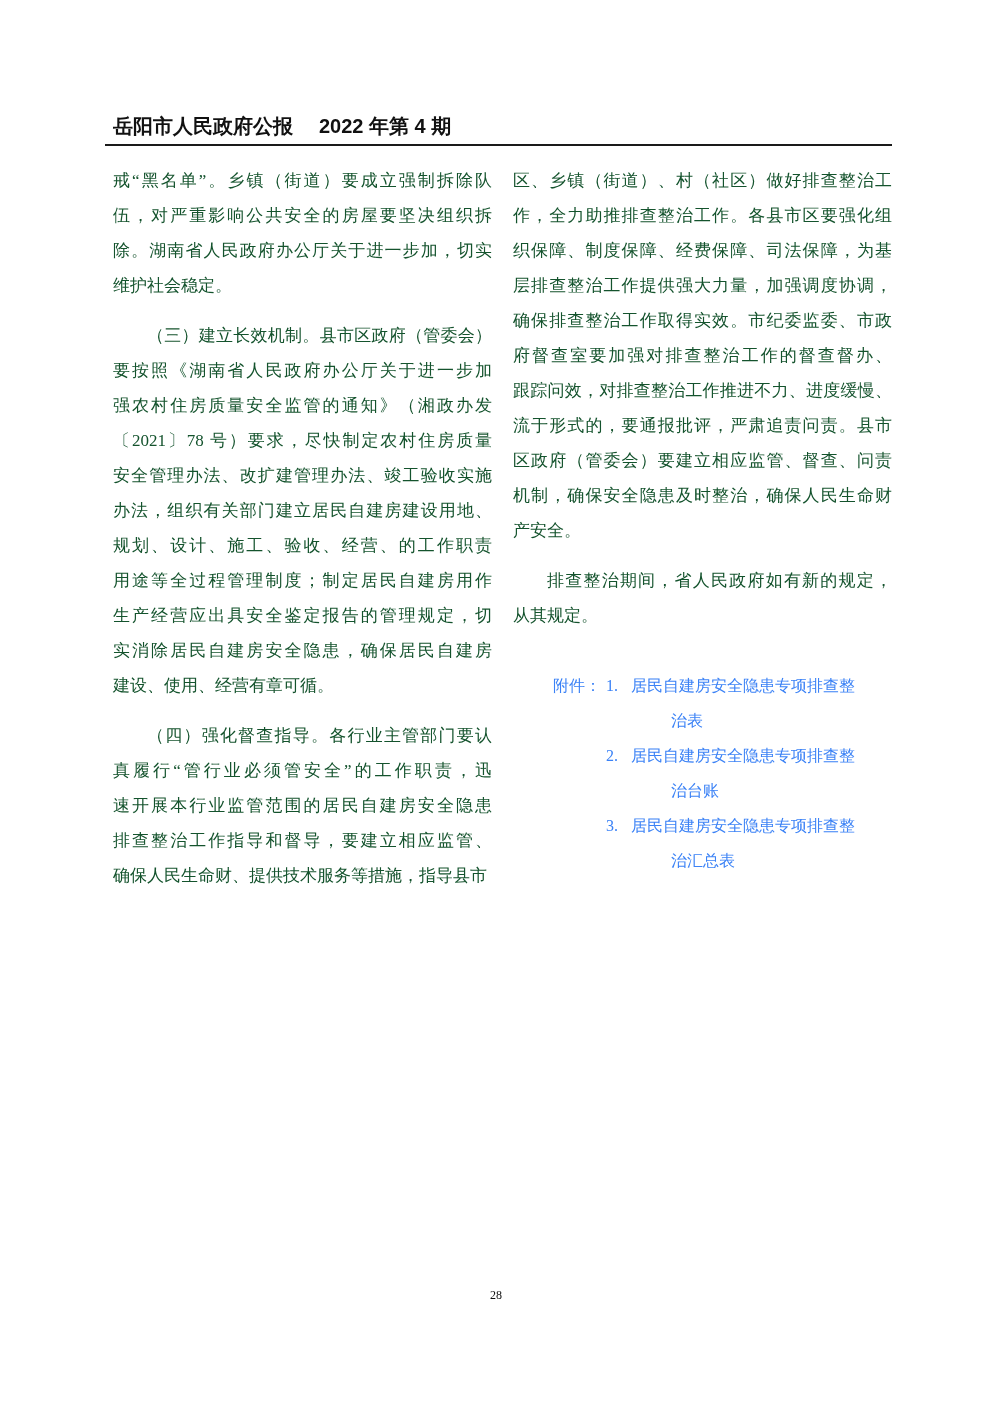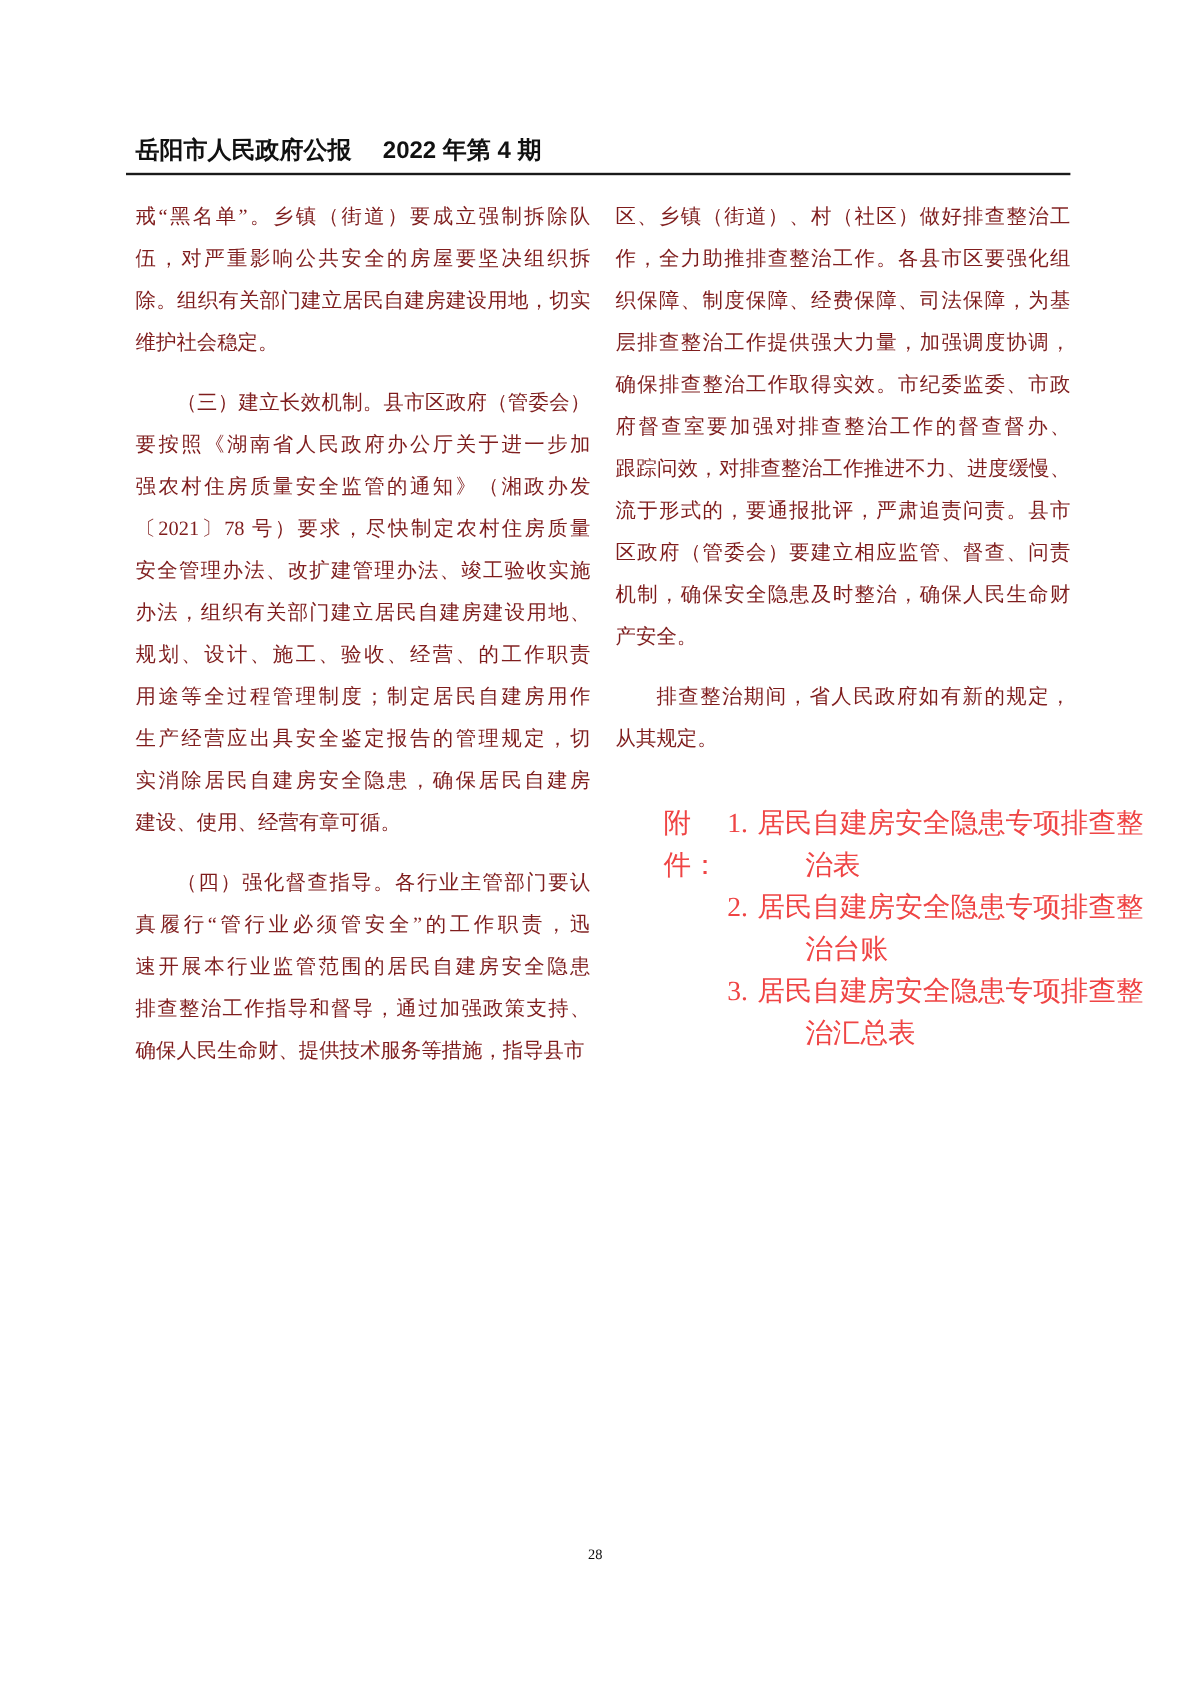--- a/index.html
+++ b/index.html
@@ -52,40 +52,40 @@
   .col {
     width: 379px;
   }
   .line {
     height: 35px;
     line-height: 35px;
     font-size: 17px;
     text-align: justify;
     text-align-last: justify;
     text-justify: inter-ideograph;
-    color: #7f1d1d;
+    color: #14532d;
   }
   .line.end {
     text-align-last: left;
   }
   .line.ind {
     padding-left: 34px;
     margin-top: 15px;
   }
   .spacer {
     height: 35px;
   }
   
   .att-row {
     display: flex;
     height: 35px;
     line-height: 35px;
-    font-size: 23px;
+    font-size: 16px;
     padding-left: 40px;
-    color: #ef4444;
+    color: #3b82f6;
   }
   .att-label { width: 53px; flex: none; }
   .att-num   { width: 25px; flex: none; }
   .att-text  { flex: none; }
   .att-cont  { padding-left: 118px; }
   
   .page-footer {
     position: absolute;
     left: 0;
     top: 1283px;
@@ -104,37 +104,37 @@
   <div class="page-header">
     <span>岳阳市人民政府公报</span><span class="issue">2022 年第 4 期</span>
   </div>
 
   <div class="header-rule"></div>
 
   <div class="columns">
     <div class="col" id="col-left">
         <div class="line">戒“黑名单”。乡镇（街道）要成立强制拆除队</div>
         <div class="line">伍，对严重影响公共安全的房屋要坚决组织拆</div>
-        <div class="line">除。组织有关部门建立居民自建房建设用地，切实</div>
+        <div class="line">除。湖南省人民政府办公厅关于进一步加，切实</div>
         <div class="line end">维护社会稳定。</div>
         <div class="line ind">（三）建立长效机制。县市区政府（管委会）</div>
         <div class="line">要按照《湖南省人民政府办公厅关于进一步加</div>
         <div class="line">强农村住房质量安全监管的通知》（湘政办发</div>
         <div class="line">〔2021〕78 号）要求，尽快制定农村住房质量</div>
         <div class="line">安全管理办法、改扩建管理办法、竣工验收实施</div>
         <div class="line">办法，组织有关部门建立居民自建房建设用地、</div>
         <div class="line">规划、设计、施工、验收、经营、的工作职责</div>
         <div class="line">用途等全过程管理制度；制定居民自建房用作</div>
         <div class="line">生产经营应出具安全鉴定报告的管理规定，切</div>
         <div class="line">实消除居民自建房安全隐患，确保居民自建房</div>
         <div class="line end">建设、使用、经营有章可循。</div>
         <div class="line ind">（四）强化督查指导。各行业主管部门要认</div>
         <div class="line">真履行“管行业必须管安全”的工作职责，迅</div>
         <div class="line">速开展本行业监管范围的居民自建房安全隐患</div>
-        <div class="line">排查整治工作指导和督导，通过加强政策支持、</div>
+        <div class="line">排查整治工作指导和督导，要建立相应监管、</div>
         <div class="line end">确保人民生命财、提供技术服务等措施，指导县市</div>
       </div>
     <div class="col" id="col-right">
         <div class="line">区、乡镇（街道）、村（社区）做好排查整治工</div>
         <div class="line">作，全力助推排查整治工作。各县市区要强化组</div>
         <div class="line">织保障、制度保障、经费保障、司法保障，为基</div>
         <div class="line">层排查整治工作提供强大力量，加强调度协调，</div>
         <div class="line">确保排查整治工作取得实效。市纪委监委、市政</div>
         <div class="line">府督查室要加强对排查整治工作的督查督办、</div>
         <div class="line">跟踪问效，对排查整治工作推进不力、进度缓慢、</div>

